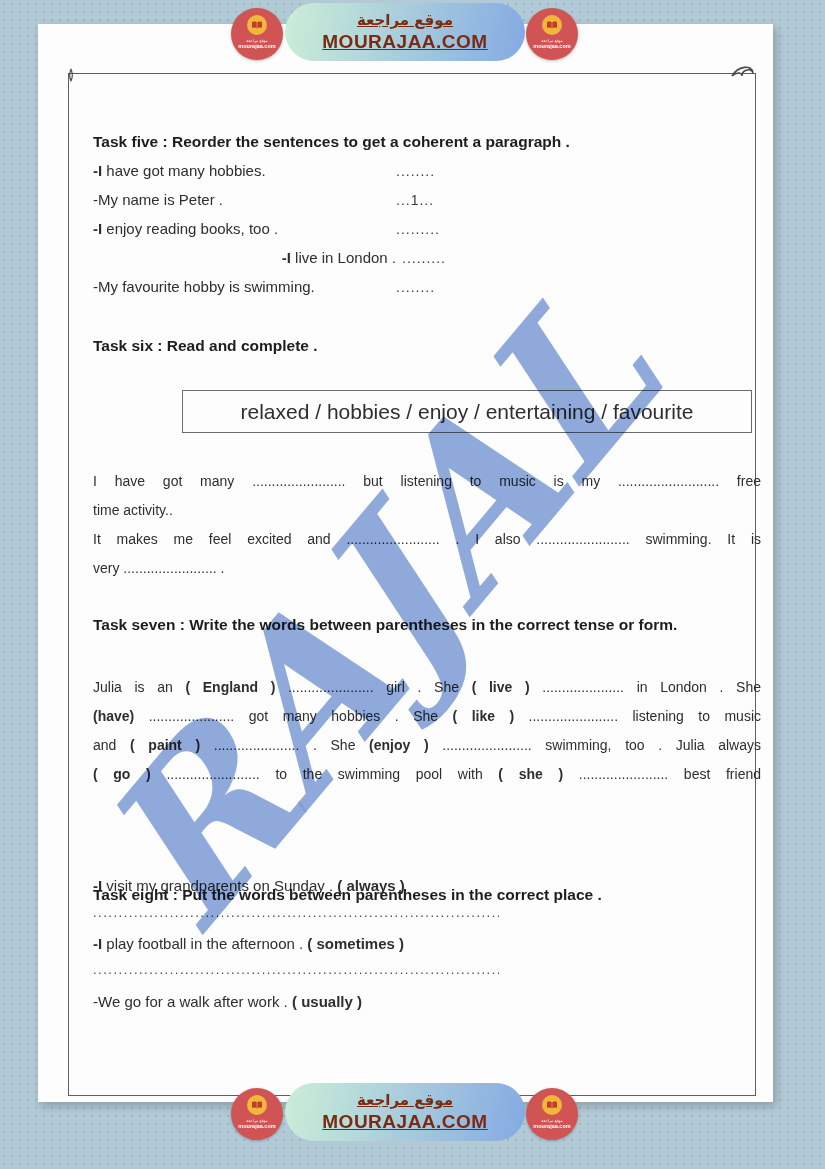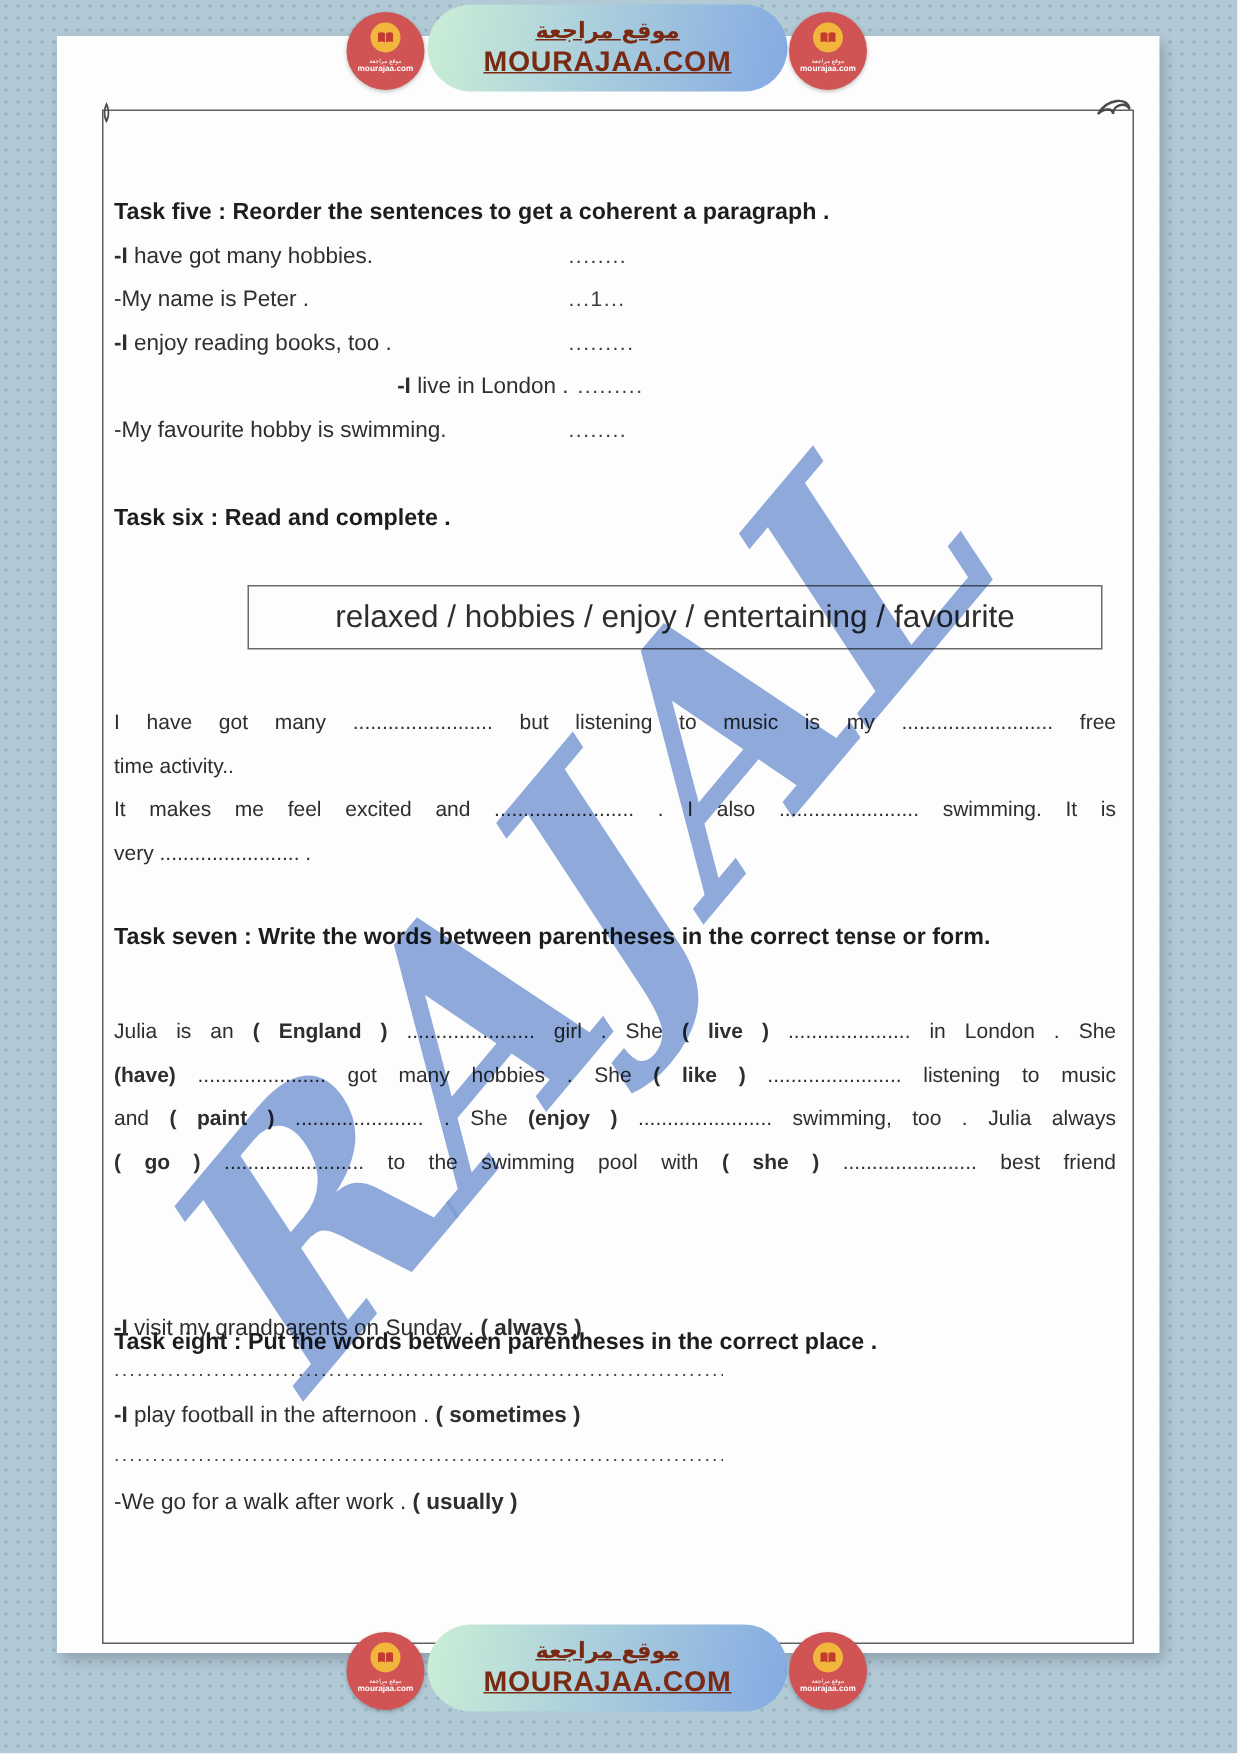--- a/index.html
+++ b/index.html
@@ -25,21 +25,21 @@
     position:absolute;left:38px;top:24px;width:735px;height:1078px;
     background:#fdfdfd;box-shadow:3px 4px 9px rgba(0,0,0,0.22);
   }
   .frame{
     position:absolute;left:68px;top:73px;width:688px;height:1023px;
     border:1.5px solid #5f5f5f;box-sizing:border-box;z-index:2;
   }
   .curl{position:absolute;z-index:3;}
   .curl.tl{left:64px;top:66px;}
   .curl.tr{left:730px;top:64px;}
-  .content{position:absolute;left:0;top:0;width:785px;height:1169px;z-index:2;}
+  .content{position:absolute;left:17px;top:0;width:785px;height:1169px;z-index:2;}
   .abs{position:absolute;}
   .heading{font-weight:bold;font-size:15.5px;color:#1d1d1d;white-space:nowrap;}
   .b{font-weight:bold;}
   
   .t5-row{position:absolute;left:76px;font-size:15px;white-space:nowrap;}
   .t5-text{display:inline-block;width:303px;}
   .t5-answer{display:inline-block;font-size:14px;letter-spacing:1px;color:#3a3a3a;}
   
   .word-box{
     position:absolute;left:165px;top:390px;width:570px;height:43px;

